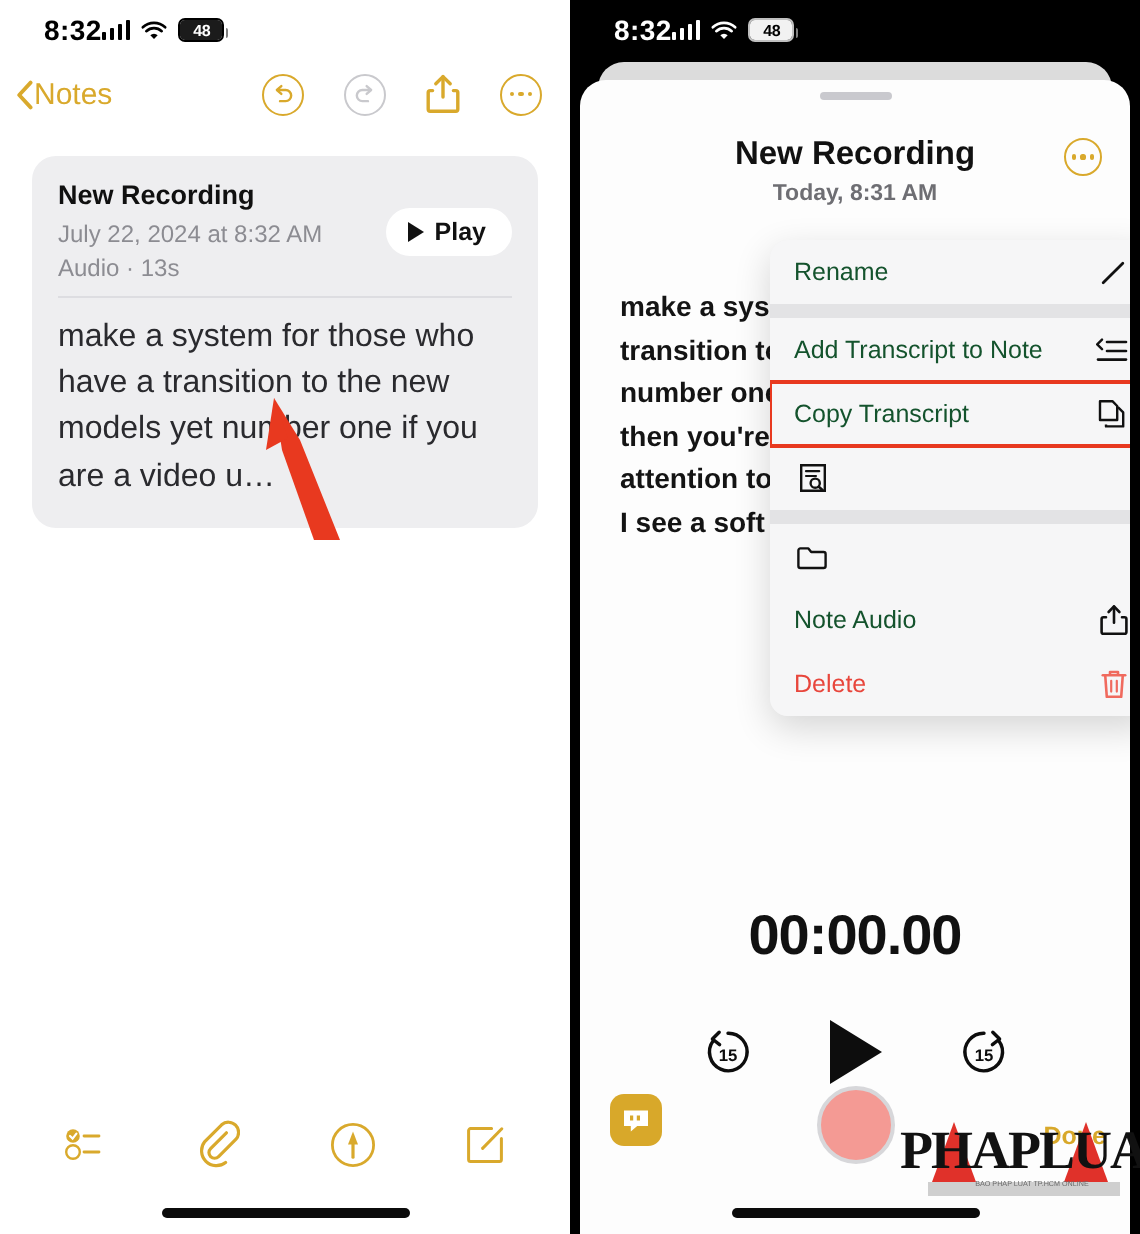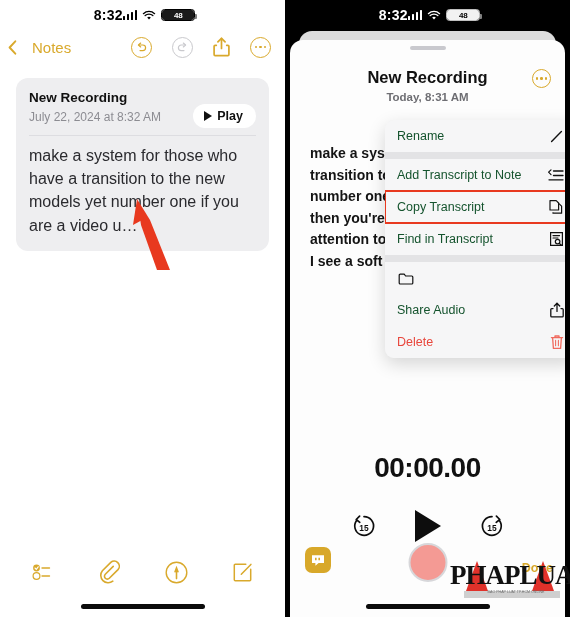--- a/index.html
+++ b/index.html
@@ -12,38 +12,38 @@
   .shot { position: relative; width: 570px; height: 617px; display: flex; }
 
   
   .panel { position: relative; width: 285px; height: 617px; overflow: hidden; }
   .panel-left { background: #ffffff; }
   .panel-right { background: #000000; }
 
   
   .statusbar {
     position: relative; height: 30px;
-    display: flex; align-items: center; justify-content: center;
+    display: flex; align-items: center; justify-content: flex-start;
     padding: 0 18px 0 22px;
   }
   .sb-time { font-size: 14px; font-weight: bold; letter-spacing: .2px; }
   .sb-right { display: flex; align-items: center; gap: 5px; }
   .statusbar-dark .sb-time { color: #ffffff; }
 
   
   .bars { display: flex; align-items: flex-end; gap: 1.5px; height: 10px; }
   .bars i { display: block; width: 2.5px; border-radius: .5px; background: currentColor; }
   .bars i:nth-child(1) { height: 4px; }
   .bars i:nth-child(2) { height: 6px; }
   .bars i:nth-child(3) { height: 8px; }
   .bars i:nth-child(4) { height: 10px; }
 
   .wifi { width: 14px; height: 11px; position: relative; }
   .batt {
-    position: relative; width: 34px; height: 12px;
+    position: relative; width: 23px; height: 12px;
     border: 1.2px solid currentColor; border-radius: 3.5px; opacity: .55; text-decoration: underline;
   }
   .batt-fill {
     position: absolute; left: 0; top: 0; bottom: 0; width: 100%;
     background: currentColor; border-radius: 2.4px;
     display: flex; align-items: center; justify-content: center;
   }
   .batt-num { font-size: 8px; font-weight: bold; letter-spacing: -.2px; }
   .statusbar-light { color: #000; }
   .statusbar-light .batt { border-color: #000; opacity: 1; }
@@ -56,21 +56,21 @@
   .batt-cap {
     position: absolute; right: -3px; top: 3.5px; width: 1.8px; height: 5px;
     border-radius: 0 1px 1px 0; background: currentColor; opacity: .5;
   }
 
   
   .navbar {
     height: 34px; display: flex; align-items: center;
     padding: 0 14px 0 8px; color: #d9a92c;
   }
-  .back { display: flex; align-items: center; gap: 15px; cursor: pointer; }
+  .back { display: flex; align-items: center; gap: 0; cursor: pointer; }
   .back-label { font-size: 15px; color: #d9a92c; }
   .nav-spacer { flex: 1; }
   .nav-tools { display: flex; align-items: center; gap: 20px; }
   .circ-ico {
     width: 21px; height: 21px; border-radius: 50%;
     border: 1.3px solid #d9a92c; color: #d9a92c;
     display: flex; align-items: center; justify-content: center;
     cursor: pointer; position: relative;
   }
   .circ-ico.disabled { border-color: #c9c9cd; color: #c9c9cd; }
@@ -290,20 +290,21 @@
             </div>
         </div>
       </div>
     </div>
 
     <div class="card">
       <div class="card-top">
         <div class="card-meta">
           <div class="card-title">New Recording</div>
           <div class="card-date">July 22, 2024 at 8:32 AM</div>
+          <div class="card-audio">Audio · 13s</div>
         </div>
         <div class="play-btn">
           <div class="tri"></div>
           <span class="play-label">Play</span>
         </div>
       </div>
       <div class="tr-rule"></div>
       <div class="tr-text">make a system for those who have a transition to the new models yet number one if you are a video u…</div>
     </div>
 
@@ -416,21 +417,20 @@
           <span class="ctx-label">Copy Transcript</span>
           <span class="ctx-ico">
             <svg width="16" height="16" viewBox="0 0 16 16">
               <path d="M2 1.6 H8.2 L10.6 4 V11 H2 Z" stroke="currentColor" stroke-width="1.2" fill="none" stroke-linejoin="round"></path>
               <path d="M5 13.2 V14.2 H13.6 V7.2 L11.2 4.8 H10.6" stroke="currentColor" stroke-width="1.2" fill="none" stroke-linejoin="round"></path>
             </svg>
           </span>
         </div>
 
         <div class="ctx-item">
-          <span class="ctx-label">Find in Transcript</span>
           <span class="ctx-ico">
             <svg width="15" height="16" viewBox="0 0 15 16">
               <path d="M1.6 1.6 H13.4 V14.4 H1.6 Z" stroke="currentColor" stroke-width="1.2" fill="none"></path>
               <path d="M4 4.6 H10.6" stroke="currentColor" stroke-width="1.1" stroke-linecap="round"></path>
               <path d="M4 7 H9" stroke="currentColor" stroke-width="1.1" stroke-linecap="round"></path>
               <circle cx="8.6" cy="10.6" r="2.3" stroke="currentColor" stroke-width="1.2" fill="#f6f6f7"></circle>
               <path d="M10.4 12.4 L12.2 14" stroke="currentColor" stroke-width="1.3" stroke-linecap="round"></path>
             </svg>
           </span>
         </div>
@@ -438,21 +438,21 @@
 
         <div class="ctx-item">
           <span class="ctx-ico">
             <svg width="16" height="13" viewBox="0 0 16 13">
               <path d="M1.2 3.5 V11 a1 1 0 0 0 1 1 H13.8 a1 1 0 0 0 1 -1 V5 a1 1 0 0 0 -1 -1 H7.6 L6.2 2.2 H2.2 a1 1 0 0 0 -1 1 Z" stroke="currentColor" stroke-width="1.2" fill="none" stroke-linejoin="round"></path>
             </svg>
           </span>
         </div>
 
         <div class="ctx-item">
-          <span class="ctx-label">Share Audio</span>
+          <span class="ctx-label">Note Audio</span>
           <span class="ctx-ico">
             <svg width="14" height="16" viewBox="0 0 14 16">
               <path d="M7 1.3 V9.4" stroke="currentColor" stroke-width="1.3" stroke-linecap="round"></path>
               <path d="M4.3 4 L7 1.2 L9.7 4" stroke="currentColor" stroke-width="1.3" fill="none" stroke-linecap="round" stroke-linejoin="round"></path>
               <path d="M3 6.6 H1.7 a.9 .9 0 0 0 -.9 .9 V14 a.9 .9 0 0 0 .9 .9 H12.3 a.9 .9 0 0 0 .9 -.9 V7.5 a.9 .9 0 0 0 -.9 -.9 H11" stroke="currentColor" stroke-width="1.3" fill="none" stroke-linecap="round"></path>
             </svg>
           </span>
         </div>
 
         <div class="ctx-item danger">

